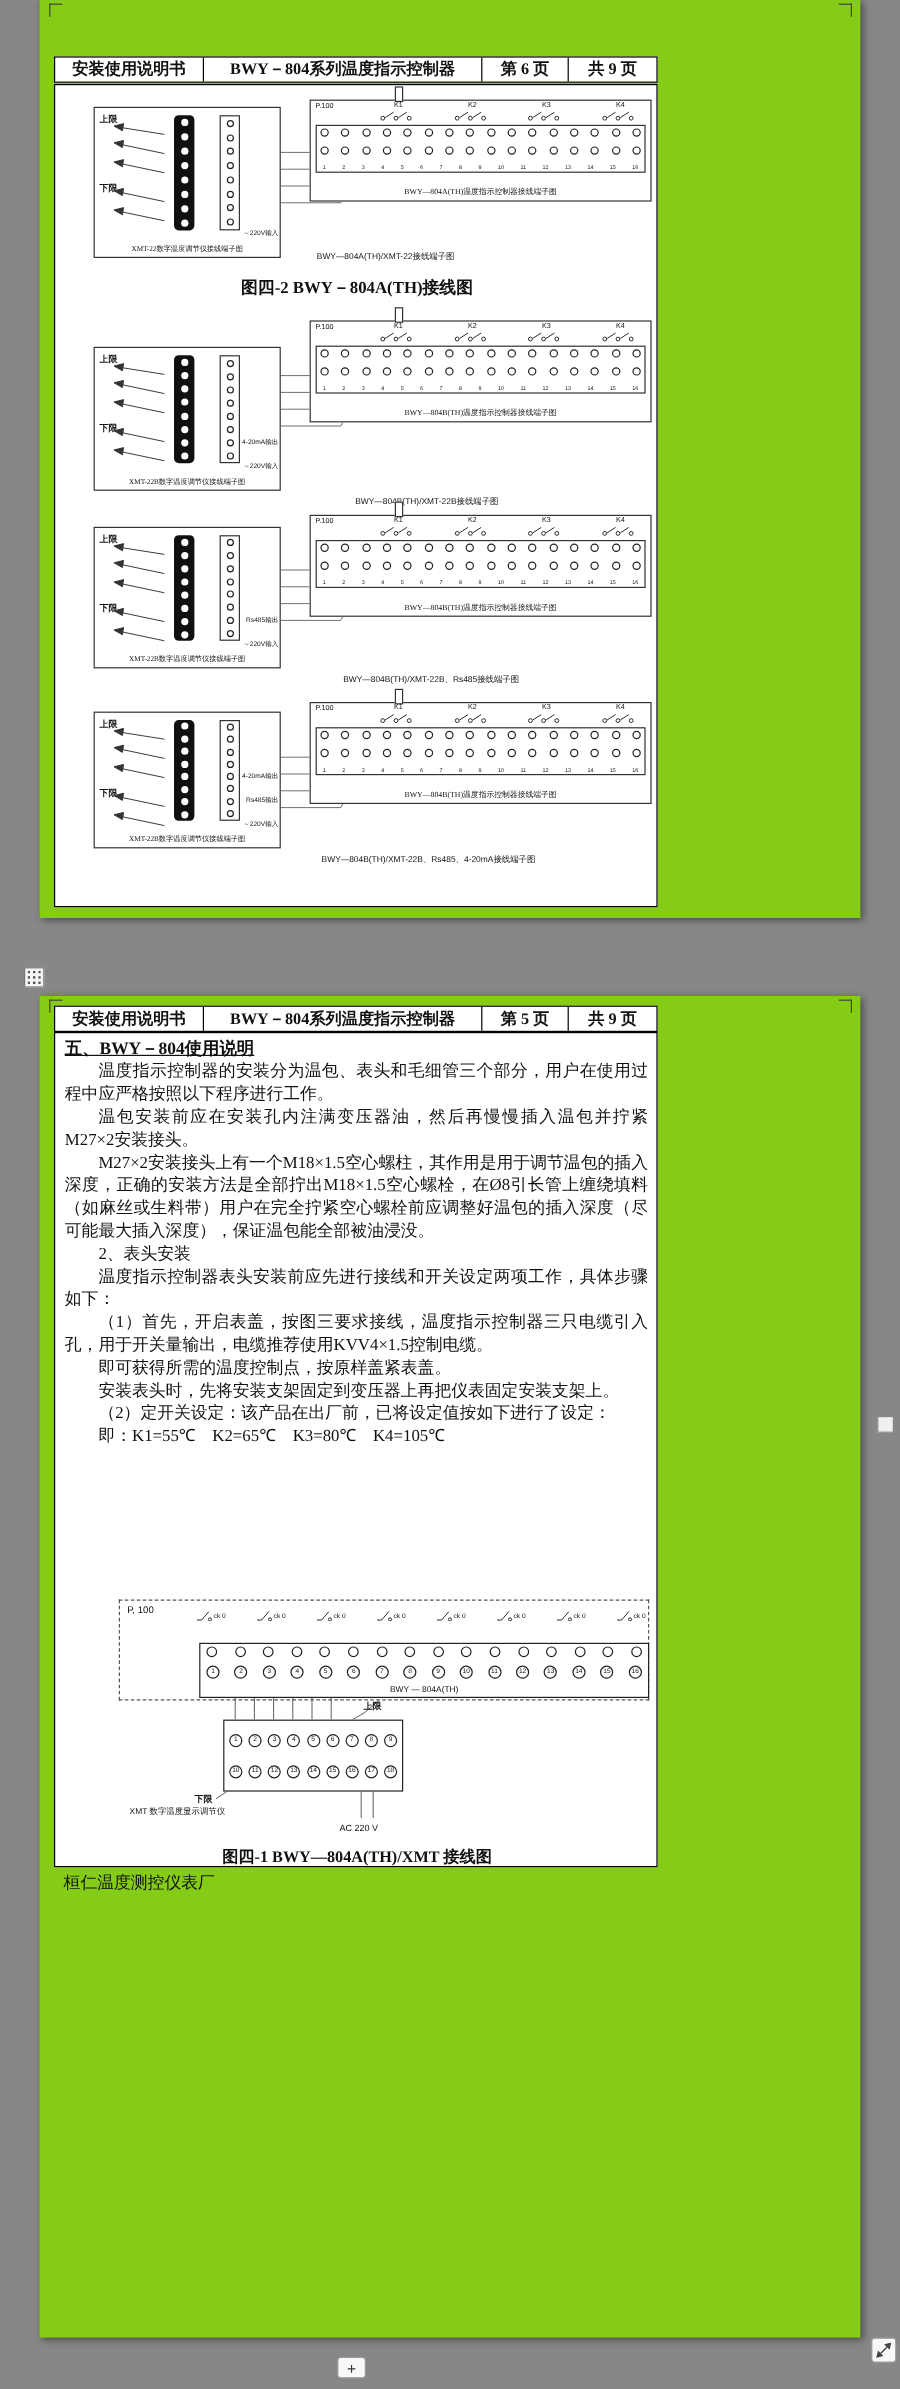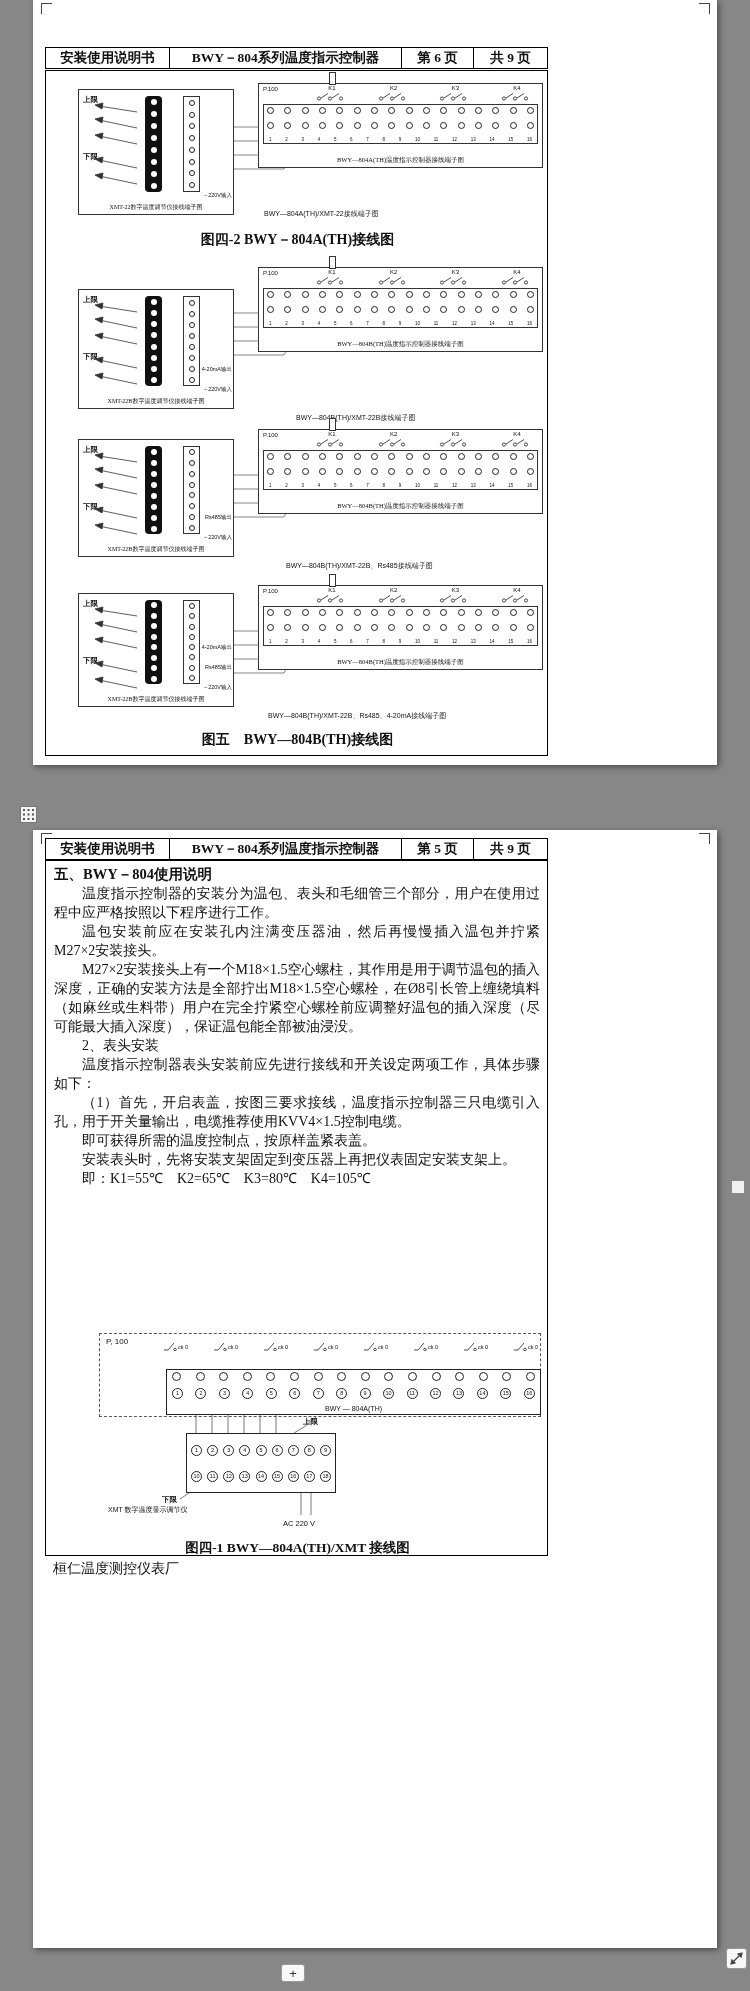--- a/index.html
+++ b/index.html
@@ -1,19 +1,19 @@
 <!DOCTYPE html>
 <html><head>
 <meta charset="utf-8">
 <style>
   * { margin:0; padding:0; box-sizing:border-box; }
   html,body { width:750px; height:1991px; }
   body { background:#878787; font-family:"Liberation Serif", serif; position:relative; overflow:hidden; color:#111; }
 
-  .page { position:absolute; left:33px; width:684px; background:#ffffff; box-shadow:2px 2px 6px rgba(0,0,0,.45); }
+  .page { position:absolute; left:33px; width:684px; background:#84cc16; box-shadow:2px 2px 6px rgba(0,0,0,.45); }
   #page6 { top:0; height:765px; }
   #page5 { top:830px; height:1118px; }
 
   
   .cm { position:absolute; width:11px; height:11px; }
   .cm.tl { border-left:1px solid #444; border-top:1px solid #444; }
   .cm.tr { border-right:1px solid #444; border-top:1px solid #444; }
 
   
   .hdr { position:absolute; left:12px; width:503px; height:22px; display:flex; border:1.5px solid #000; background:#fff; }
@@ -66,21 +66,21 @@
   .g2 .paircap { left:250px; top:146px; }
   .g3 .paircap { left:240px; top:132px; }
   .g4 .paircap { left:222px; top:126px; }
 
   .figcap { position:absolute; left:0; width:503px; text-align:center; font-weight:bold; font-size:14px; }
   #cap42 { top:160px; }
   #cap5  { top:660px; }
 
   
   .body-text { position:absolute; left:8px; right:7px; top:4px; font-size:14px; line-height:19px; text-align:justify; }
-  .pttl { font-weight:bold; font-size:14.5px; }
+  .pttl { font-weight:bold; font-size:14.5px;text-decoration:underline; }
   .ind { text-indent:2em; }
 
   .d41 { position:absolute; left:0; top:470px; width:503px; height:212px; font-family:"Liberation Sans",sans-serif; }
   .dashbox { position:absolute; left:53px; top:2px; width:442px; height:84px; border:1px dashed #555; }
   .dp100 { position:absolute; left:60px; top:6px; font-size:8px; }
   .sw-row { position:absolute; left:118px; top:10px; width:374px; display:flex; justify-content:space-between; }
   .sw { display:flex; align-items:flex-end; gap:1px; font-size:5.5px; line-height:7px; }
   .sw svg { width:13px; height:10px; }
   .bstrip { position:absolute; left:120px; top:38px; width:375px; height:46px; border:1px solid #222; background:#fff; display:flex; flex-direction:column; justify-content:space-between; padding:2px 5px; }
   .bigdotrow { display:flex; justify-content:space-between; }
@@ -771,21 +771,20 @@
         <div class="annots">
             <span class="annot">4-20mA输出</span>
             <span class="annot">Rs485输出</span>
             <span class="annot">～220V输入</span>
           </div>
         <div class="xmtcap">XMT-22B数字温度调节仪接线端子图</div>
       </div>
       <div class="paircap">BWY—804B(TH)/XMT-22B、Rs485、4-20mA接线端子图</div>
     </div>
 
-    <div class="figcap" id="cap5">图五　BWY—804B(TH)接线图</div>
   </div>
 </div>
 
 <div class="page" id="page5">
   <div class="cm tl" style="left:8px;top:3px;"></div>
   <div class="cm tr" style="left:666px;top:3px;"></div>
 
   <div class="hdr">
     <div class="cell c1">安装使用说明书</div>
     <div class="cell c2">BWY－804系列温度指示控制器</div>
@@ -797,20 +796,21 @@
     <div class="body-text">
       <p class="pttl">五、BWY－804使用说明</p>
       <p class="ind">温度指示控制器的安装分为温包、表头和毛细管三个部分，用户在使用过程中应严格按照以下程序进行工作。</p>
       <p class="ind">温包安装前应在安装孔内注满变压器油，然后再慢慢插入温包并拧紧M27×2安装接头。</p>
       <p class="ind">M27×2安装接头上有一个M18×1.5空心螺柱，其作用是用于调节温包的插入深度，正确的安装方法是全部拧出M18×1.5空心螺栓，在Ø8引长管上缠绕填料（如麻丝或生料带）用户在完全拧紧空心螺栓前应调整好温包的插入深度（尽可能最大插入深度），保证温包能全部被油浸没。</p>
       <p class="ind">2、表头安装</p>
       <p class="ind">温度指示控制器表头安装前应先进行接线和开关设定两项工作，具体步骤如下：</p>
       <p class="ind">（1）首先，开启表盖，按图三要求接线，温度指示控制器三只电缆引入孔，用于开关量输出，电缆推荐使用KVV4×1.5控制电缆。</p>
       <p class="ind">即可获得所需的温度控制点，按原样盖紧表盖。</p>
       <p class="ind">安装表头时，先将安装支架固定到变压器上再把仪表固定安装支架上。</p>
+      <p class="ind">（2）定开关设定：该产品在出厂前，已将设定值按如下进行了设定：</p>
       <p class="ind">即：K1=55℃　K2=65℃　K3=80℃　K4=105℃</p>
     </div>
 
     <div class="d41">
       <div class="dashbox"></div>
       <span class="dp100">P, 100</span>
       <div class="sw-row">
           <div class="sw">
             <svg viewBox="0 0 13 10">
               <g stroke="#222" stroke-width="0.8" fill="none">

